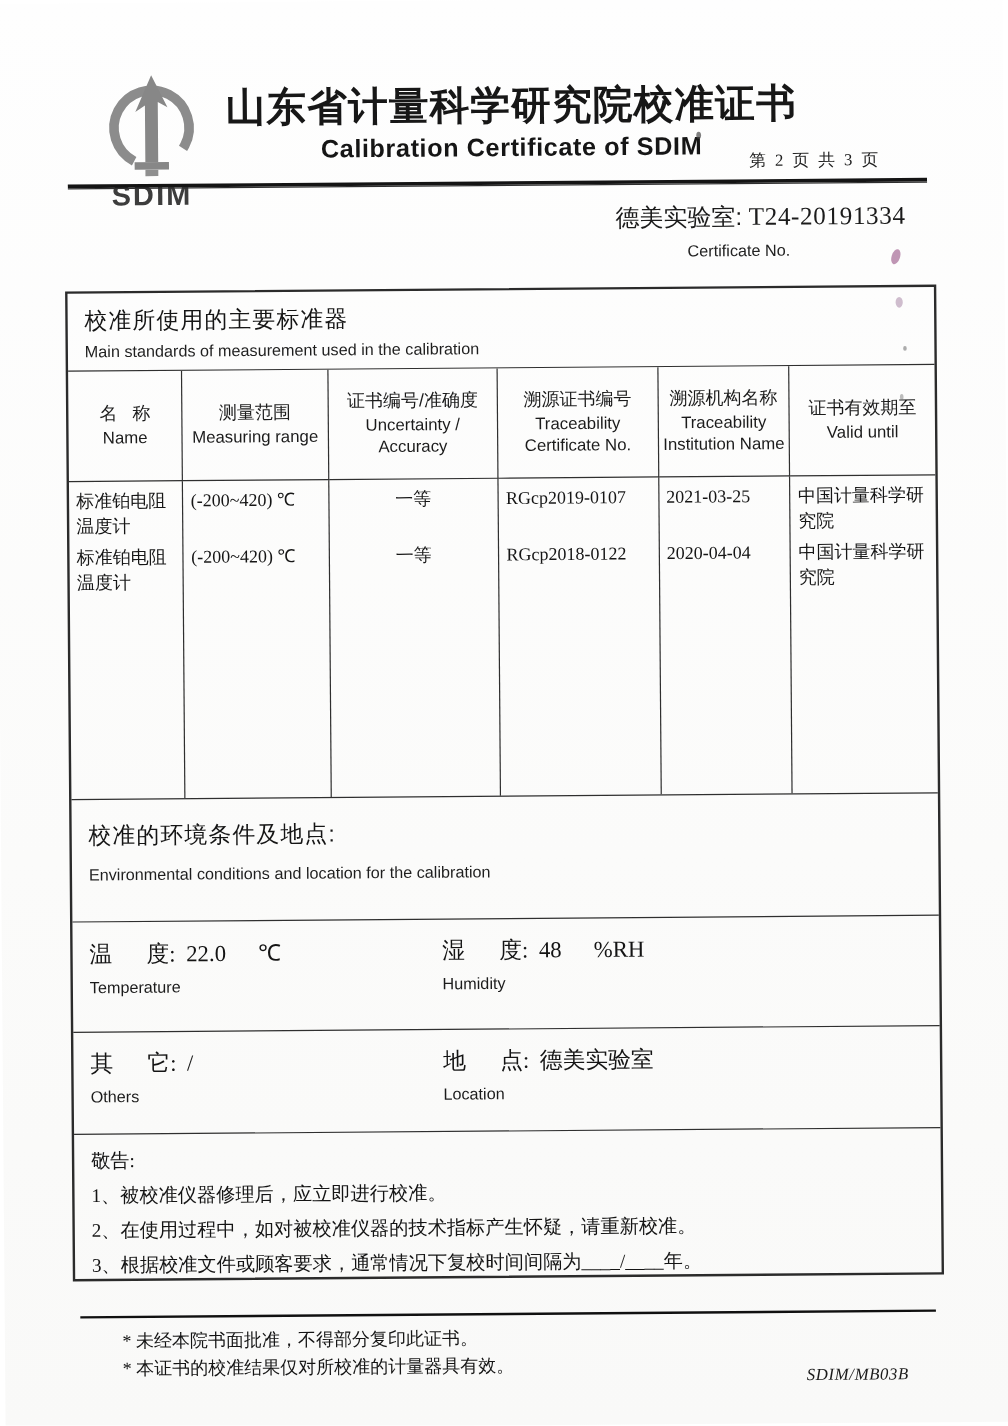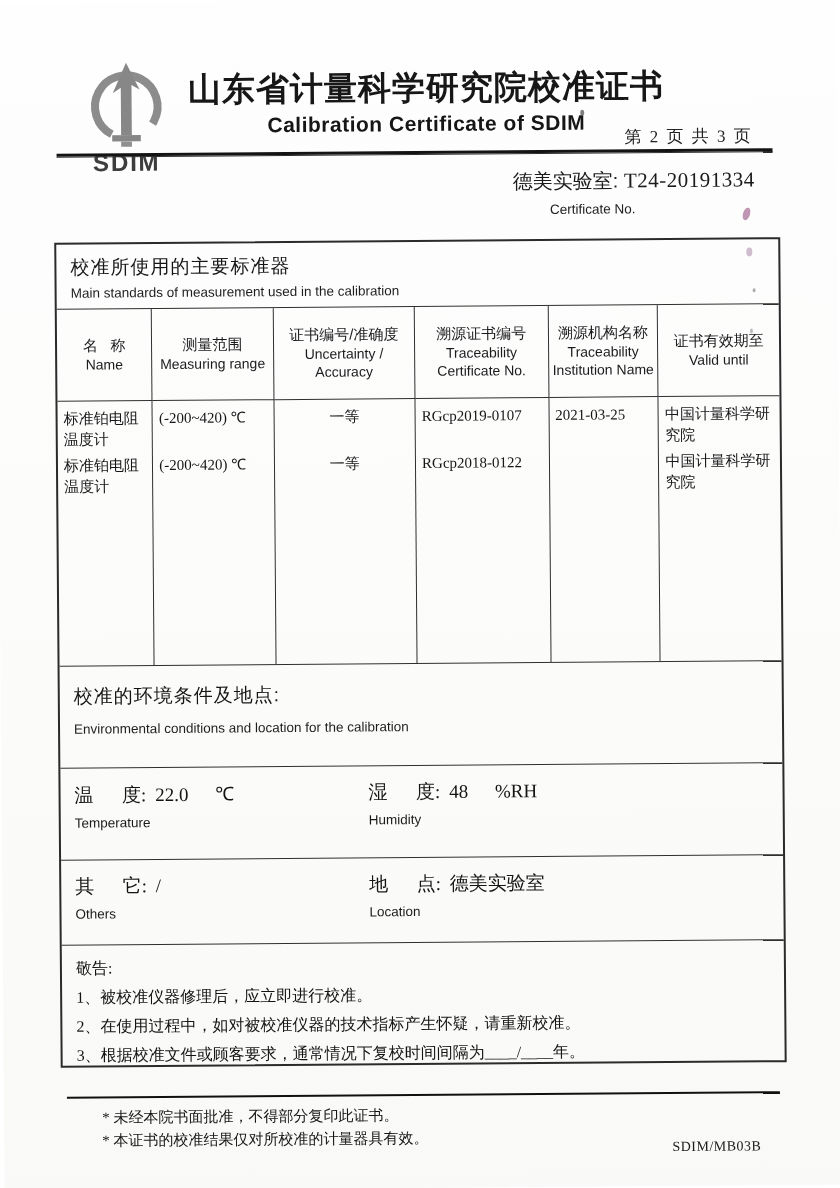--- a/index.html
+++ b/index.html
@@ -25,30 +25,30 @@
   .title-cn {
     left:168px; top:66px; width:524px; text-align:center;
     font-family:"Liberation Serif", serif;
     font-size:33px; font-weight:bold; letter-spacing:1px; color:#171717;
   }
   .title-en {
     left:168px; top:112px; width:524px; text-align:center;
     font-size:21px; font-weight:bold; letter-spacing:0.5px; color:#161616;
   }
   .page-info {
-    left:628px; top:127px; font-size:17px; letter-spacing:2px;
+    left:628px; top:127px; font-size:14px; letter-spacing:2px;
     font-family:"Liberation Serif", serif; color:#222;
   }
   .rule {
     left:60px; top:151px; width:716px; height:4px;
     border-top:3px solid #141414; border-bottom:1px solid #2e2e2e;
   }
   .cert-line { left:516px; top:169px; font-size:20px; }
   .cert-line .num { font-family:"Liberation Serif", serif; font-size:21px; letter-spacing:0.5px; }
-  .cert-en { left:553px; top:203px; font-size:13.5px; color:#222;text-align:right; }
+  .cert-en { left:576px; top:203px; font-size:13.5px; color:#222;text-align:right; }
 
   
   .main-box {
     left:57px; top:240px; width:726px; height:825px;
     border:2px solid #2b2b2b;
   }
   .sec-a { position:absolute; top:0; left:0; width:100%; padding:10px 14px 0; }
   .sec-title { font-size:19px; letter-spacing:1px; color:#151515; }
   .sec-sub { font-size:13.5px; margin-top:5px; color:#1e1e1e; }
 
@@ -93,21 +93,21 @@
     border-top:1.5px solid #2f2f2f;
     padding:8px 14px 0;
     font-family:"Liberation Serif", serif; font-size:16px; line-height:29px; color:#141414;
   }
 
   
   .f-rule { left:63px; top:1094px; width:713px; border-top:2.5px solid #101010; }
   .f-note { left:98px; font-size:15px; font-family:"Liberation Serif", serif; color:#141414; }
   .f-note1 { top:1106px; }
   .f-note2 { top:1129px; }
-  .f-code { left:668px; top:1141px; font-size:14px; font-family:"Liberation Serif", serif; letter-spacing:0.5px; }
+  .f-code { left:668px; top:1141px; font-size:14px; font-family:"Liberation Serif", serif; letter-spacing:0.5px;font-style:italic; }
 
   
   .speck { position:absolute; border-radius:50%; }
   .sp1 { left:584px; top:111px; width:4px; height:6px; background:#4a4a4a; opacity:.7; }
   .sp2 { left:746px; top:210px; width:7px; height:13px; background:#8d3f78; opacity:.55; transform:rotate(18deg); }
   .sp3 { left:749px; top:250px; width:6px; height:9px; background:#8a5c86; opacity:.4; }
   .sp4 { left:755px; top:291px; width:3px; height:4px; background:#5c5c5c; opacity:.5; }
   .sp5 { left:752px; top:331px; width:3px; height:5px; background:#6e6e6e; opacity:.45; }
 </style>
 </head>
@@ -179,20 +179,21 @@
       <div class="td center">
         <div class="t-entry">一等</div>
         <div class="t-entry">一等</div>
       </div>
       <div class="td">
         <div class="t-entry">RGcp2019-0107</div>
         <div class="t-entry">RGcp2018-0122</div>
       </div>
       <div class="td">
         <div class="t-entry">2021-03-25</div>
+        <div class="t-entry">2020-04-04</div>
       </div>
       <div class="td">
         <div class="t-entry">中国计量科学研究院</div>
         <div class="t-entry">中国计量科学研究院</div>
       </div>
     </div>
 
     <div class="sec-c">
       <div class="sec-title">校准的环境条件及地点:</div>
       <div class="sec-sub">Environmental conditions and location for the calibration</div>

